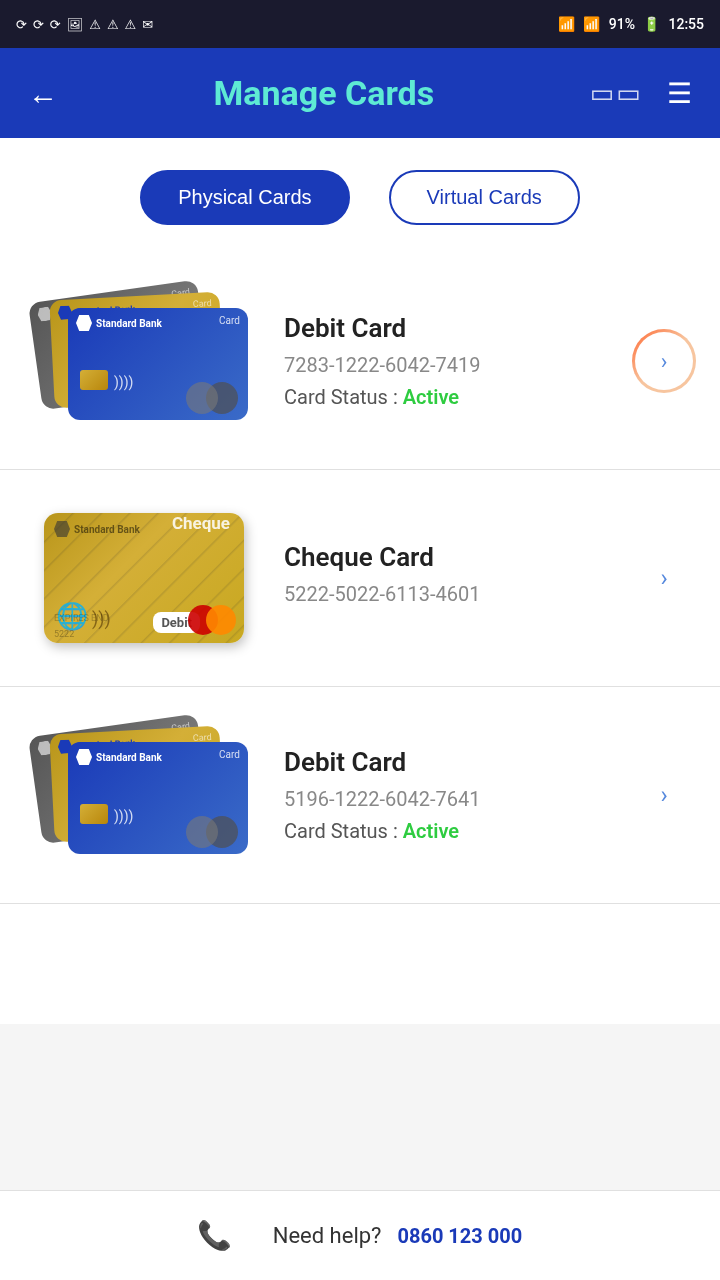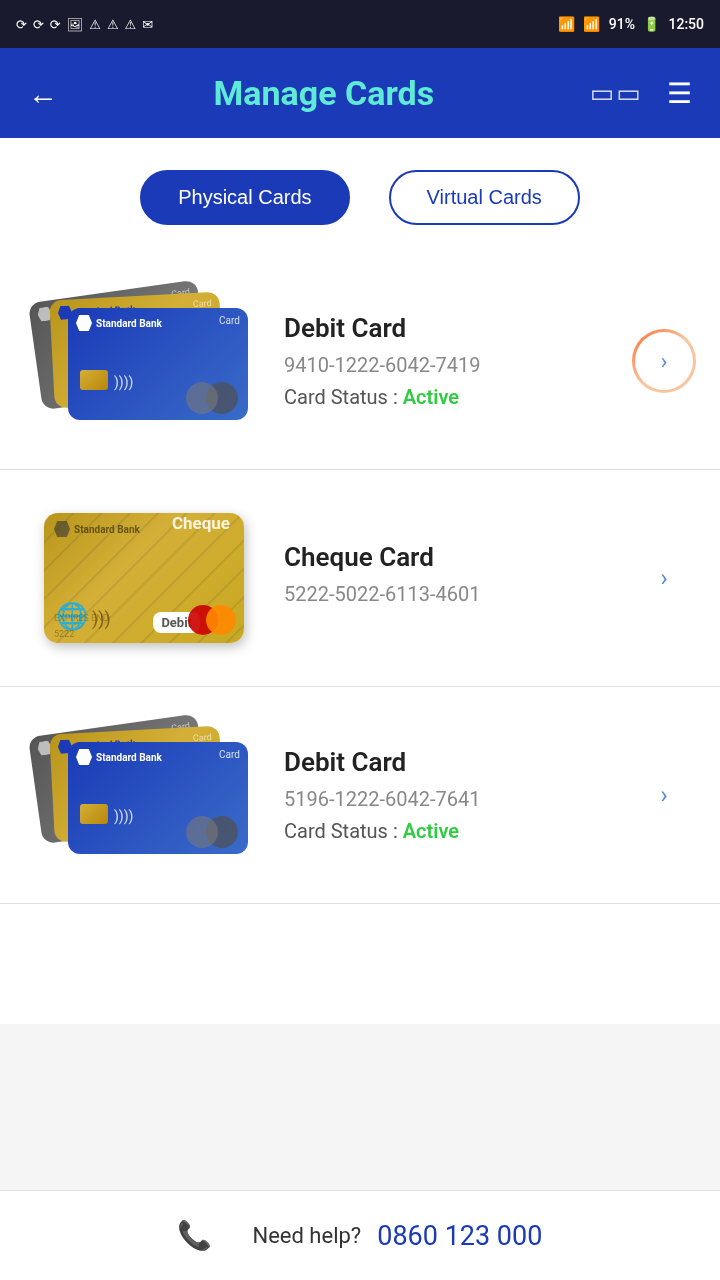--- a/index.html
+++ b/index.html
@@ -166,23 +166,23 @@
       bottom: 0;
       left: 0;
       width: 720px;
     }
     .help-text {
       font-size: 22px;
       color: #333;
       margin-left: 24px;
     }
     .help-number {
-      font-size: 27px;
+      font-size: 20px;
       color: #1a3ab8;
-      font-weight: 400;
+      font-weight: 700;
     }
     .phone-icon {
       font-size: 28px;
       color: #1a3ab8;
     }
 
     
     .card-back1, .card-back2, .card-front {
       position: absolute;
       border-radius: 12px;
@@ -303,21 +303,21 @@
     <span>⚠</span>
     <span>⚠</span>
     <span>⚠</span>
     <span>✉</span>
   </div>
   <div class="status-right">
     <span>📶</span>
     <span>📶</span>
     <span>91%</span>
     <span>🔋</span>
-    <span>12:50</span>
+    <span>12:55</span>
   </div>
 </div>
 
 <div class="header">
   <span style="font-size:30px; cursor:pointer;">←</span>
   <span class="header-title">Manage Cards</span>
   <div class="header-icons">
     <span style="font-size:26px; letter-spacing:2px; opacity:0.8;">▭▭</span>
     <span style="font-size:28px; cursor:pointer;">☰</span>
   </div>
@@ -357,21 +357,21 @@
           <span style="position:absolute;bottom:30px;left:46px;font-size:14px;color:rgba(255,255,255,0.8);">))))</span>
           <div class="card-circles">
             <div class="circle-left"></div>
             <div class="circle-right"></div>
           </div>
         </div>
       </div>
     </div>
     <div class="card-info">
       <div class="card-name">Debit Card</div>
-      <div class="card-number">9410-1222-6042-7419</div>
+      <div class="card-number">7283-1222-6042-7419</div>
       <div class="card-status-row">
         <span class="status-label">Card Status : </span><span class="status-active">Active</span>
       </div>
     </div>
     <div class="arrow-btn highlighted">
       <span style="color:#5588dd;font-size:22px;">›</span>
     </div>
   </div>
 
   <div class="card-item">

